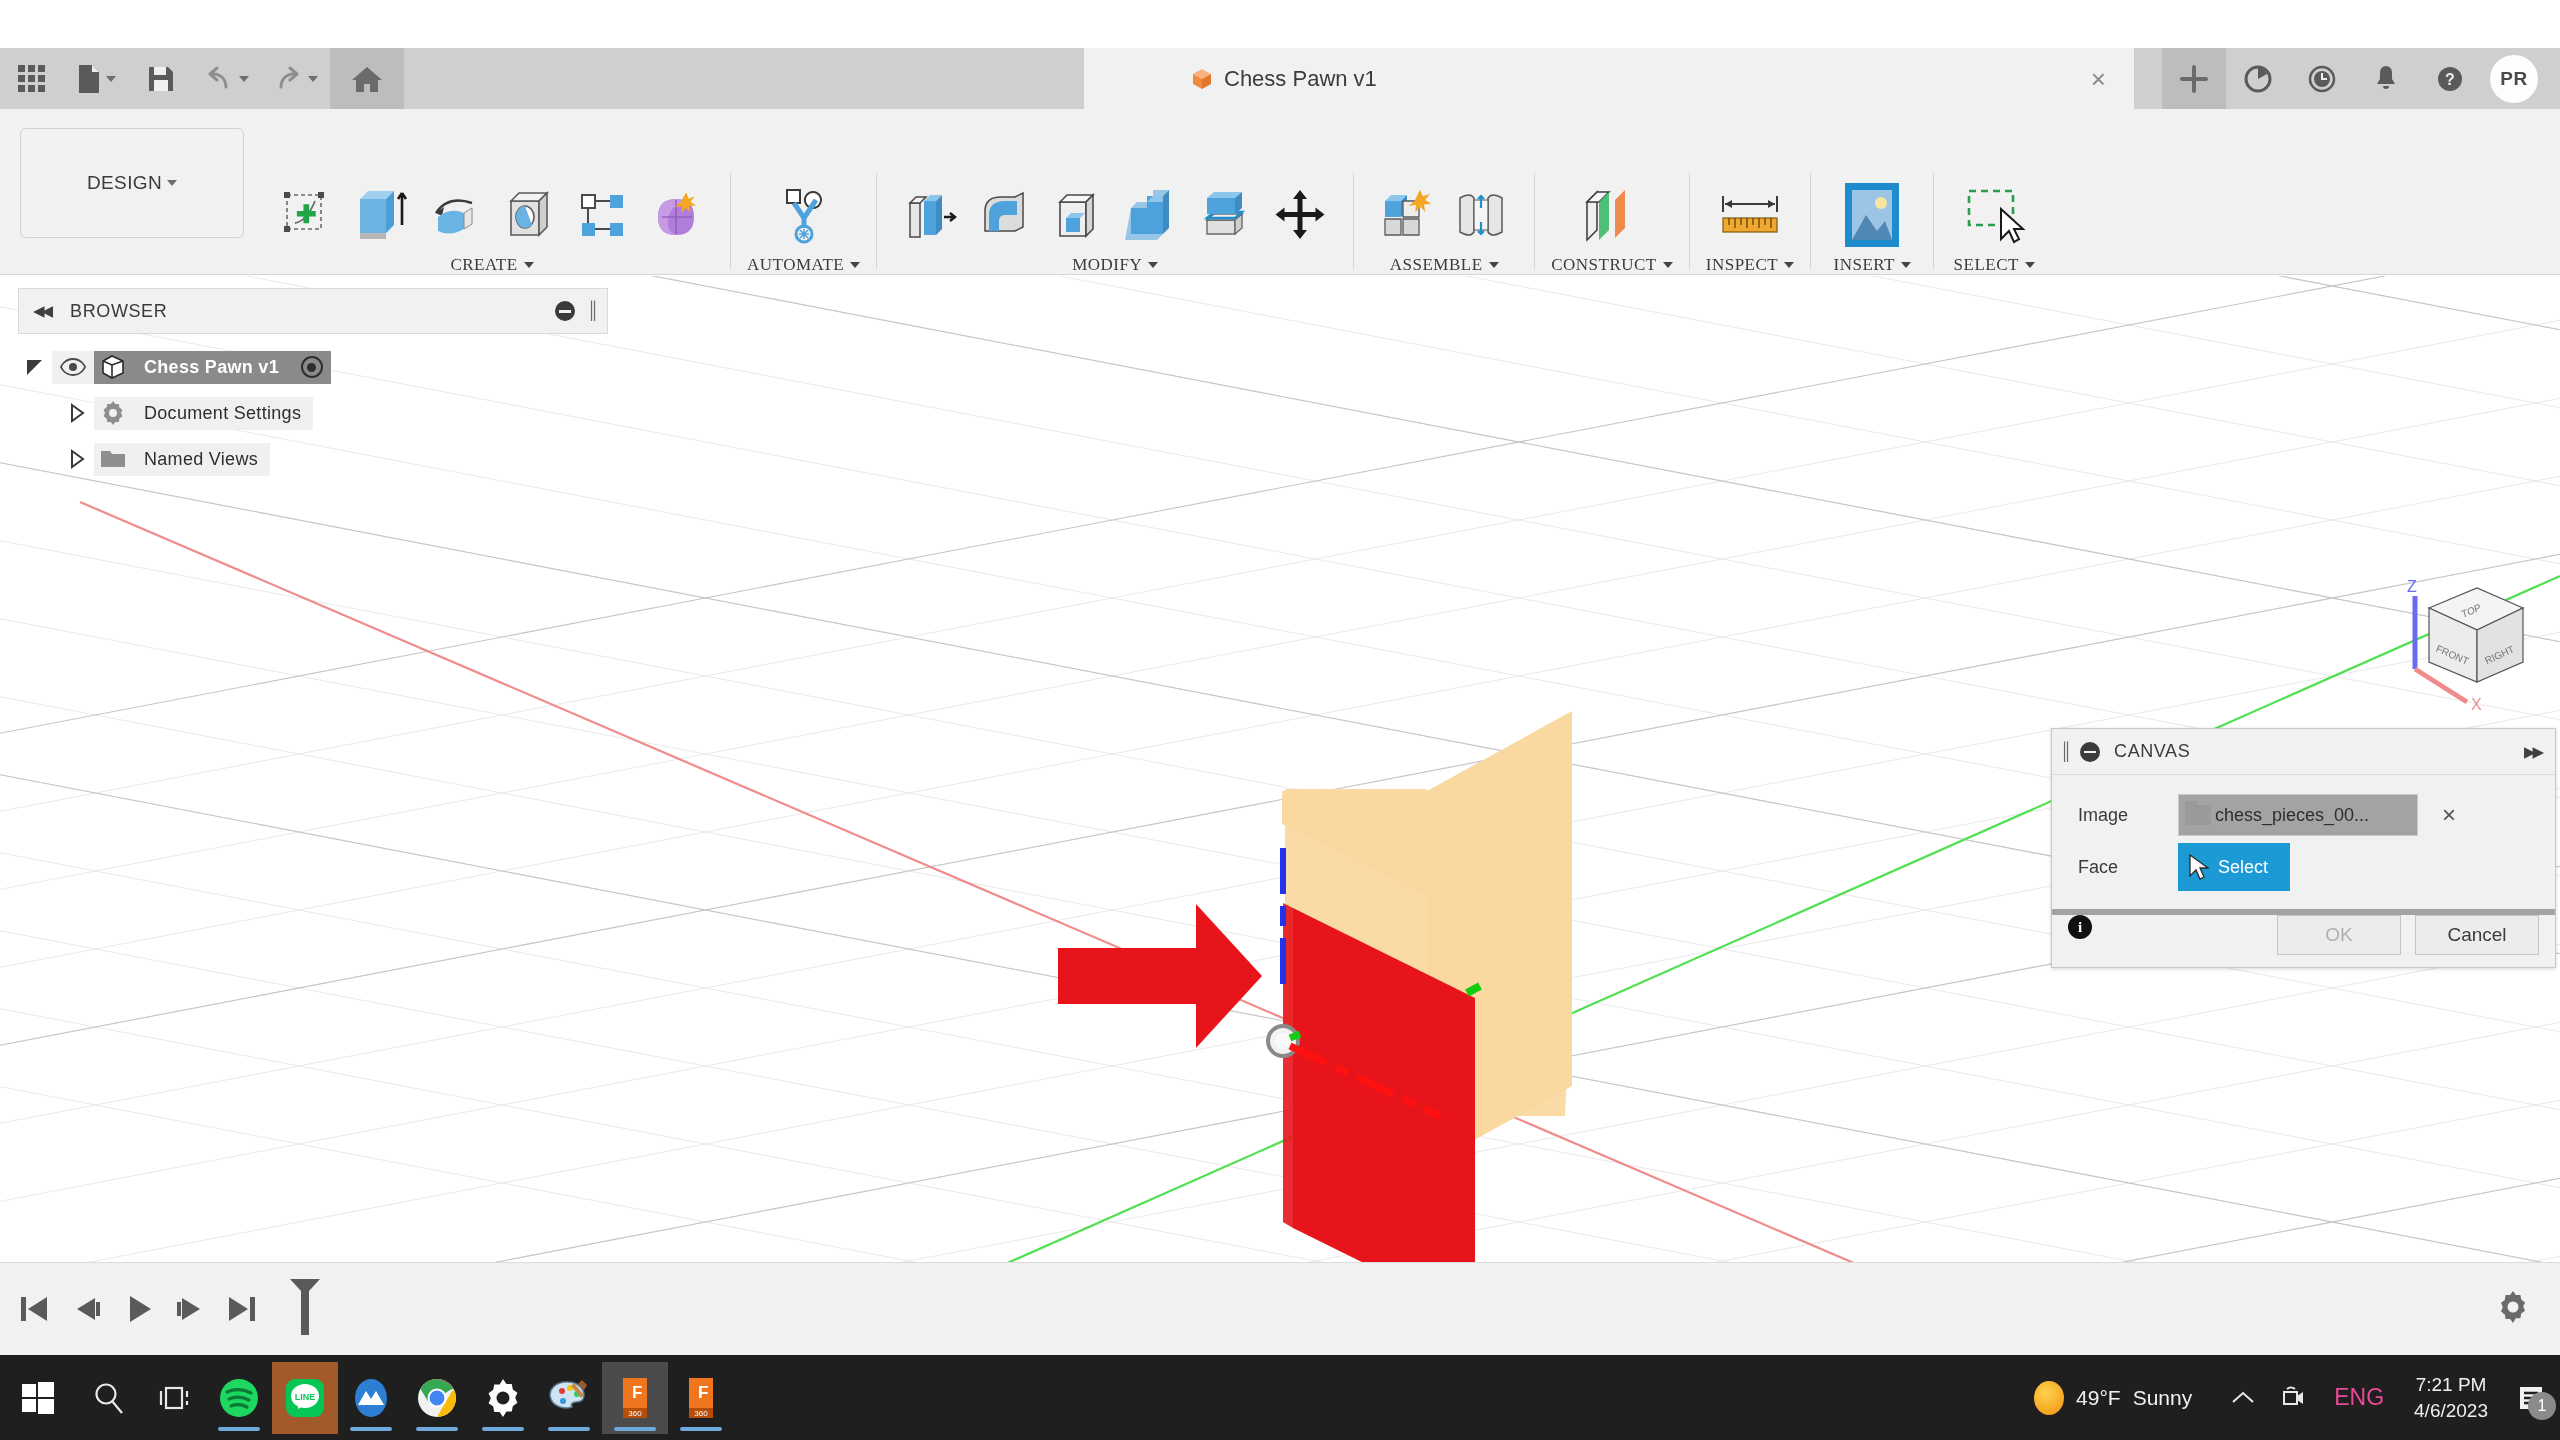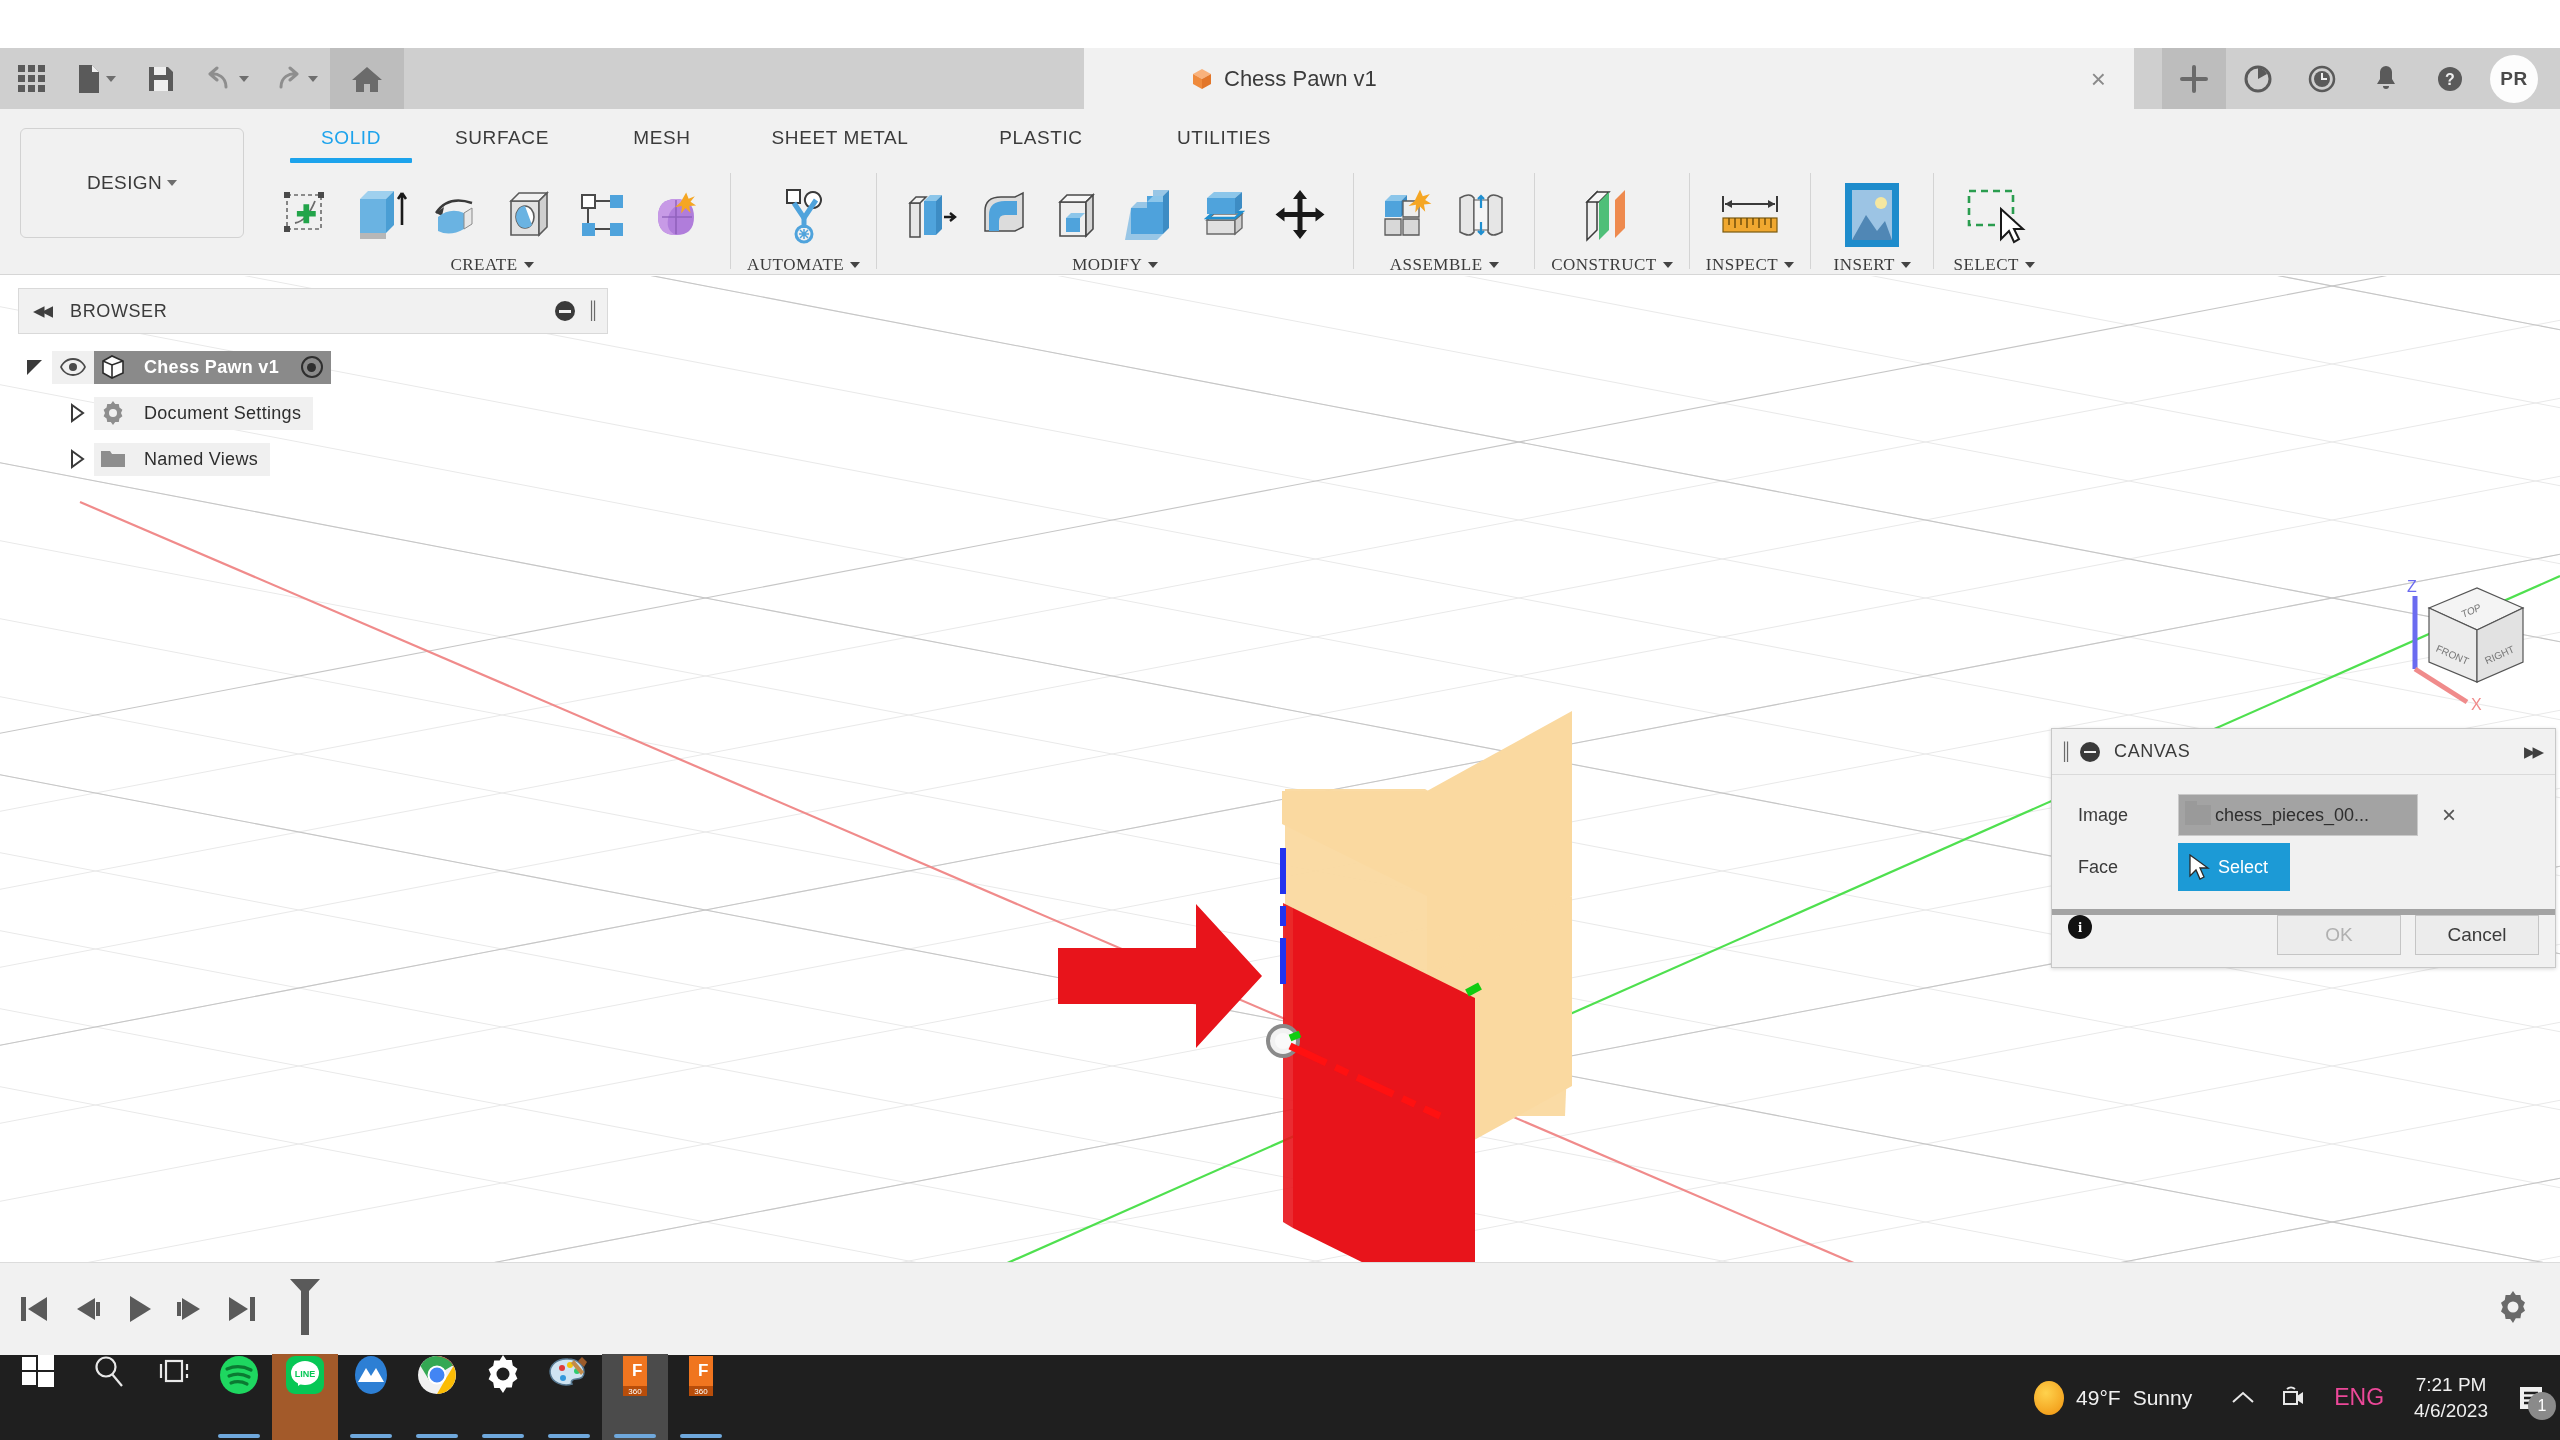--- a/index.html
+++ b/index.html
@@ -230,21 +230,21 @@
   .tl-btn { width: 52px; height: 93px; display: flex; align-items: center; justify-content: center; }
   .tl-marker { margin-left: 18px; }
   .tl-gear { margin-left: auto; margin-right: 30px; color: #5a5a5a; }
 
   
   .taskbar {
     position: absolute; left: 0; top: 1355px; width: 2560px; height: 85px;
     background: #1f1f1f; display: flex; align-items: center;
   }
   .tb-item {
-    width: 65px; height: 87px; display: flex; justify-content: center;
+    width: 65px; height: 72px; display: flex; align-items: center; justify-content: center;
     position: relative;
   }
   .tb-item.start { width: 76px; }
   .tb-app { width: 66px; }
   .tb-app.line-on::after {
     content: ""; position: absolute; left: 12px; bottom: 3px; width: 42px; height: 4px;
     background: #6fa8dc; border-radius: 2px;
   }
   .tb-app.hl { background: #a35a2a; }
   .tb-app.fusion-active { background: #4b4b4b; }
@@ -363,41 +363,20 @@
       <div class="avatar">PR</div>
     </div>
   </div>
 
   <div class="ribbon">
     <div class="design-btn">
       <span>DESIGN</span>
       <span class="caret"></span>
     </div>
 
-    <div class="rtabs">
-      <div class="rtab active" style="width:122px">
-        <div>SOLID</div>
-        <div class="underline"></div>
-      </div>
-      <div class="rtab" style="width:180px">
-        <div>SURFACE</div>
-      </div>
-      <div class="rtab" style="width:140px">
-        <div>MESH</div>
-      </div>
-      <div class="rtab" style="width:216px">
-        <div>SHEET METAL</div>
-      </div>
-      <div class="rtab" style="width:186px">
-        <div>PLASTIC</div>
-      </div>
-      <div class="rtab" style="width:180px">
-        <div>UTILITIES</div>
-      </div>
-    </div>
 
     <div class="rgroups">
 
       <div class="rgroup">
         <div class="icons">
           <div class="ricon">
             <svg width="56" height="56" viewBox="0 0 56 56">
               <rect x="8" y="8" width="34" height="34" fill="none" stroke="#6b6b6b" stroke-width="1.6" stroke-dasharray="4 3"></rect>
               <rect x="5" y="5" width="6" height="6" fill="#4a4a4a"></rect>
                 <rect x="39" y="5" width="6" height="6" fill="#4a4a4a"></rect>

